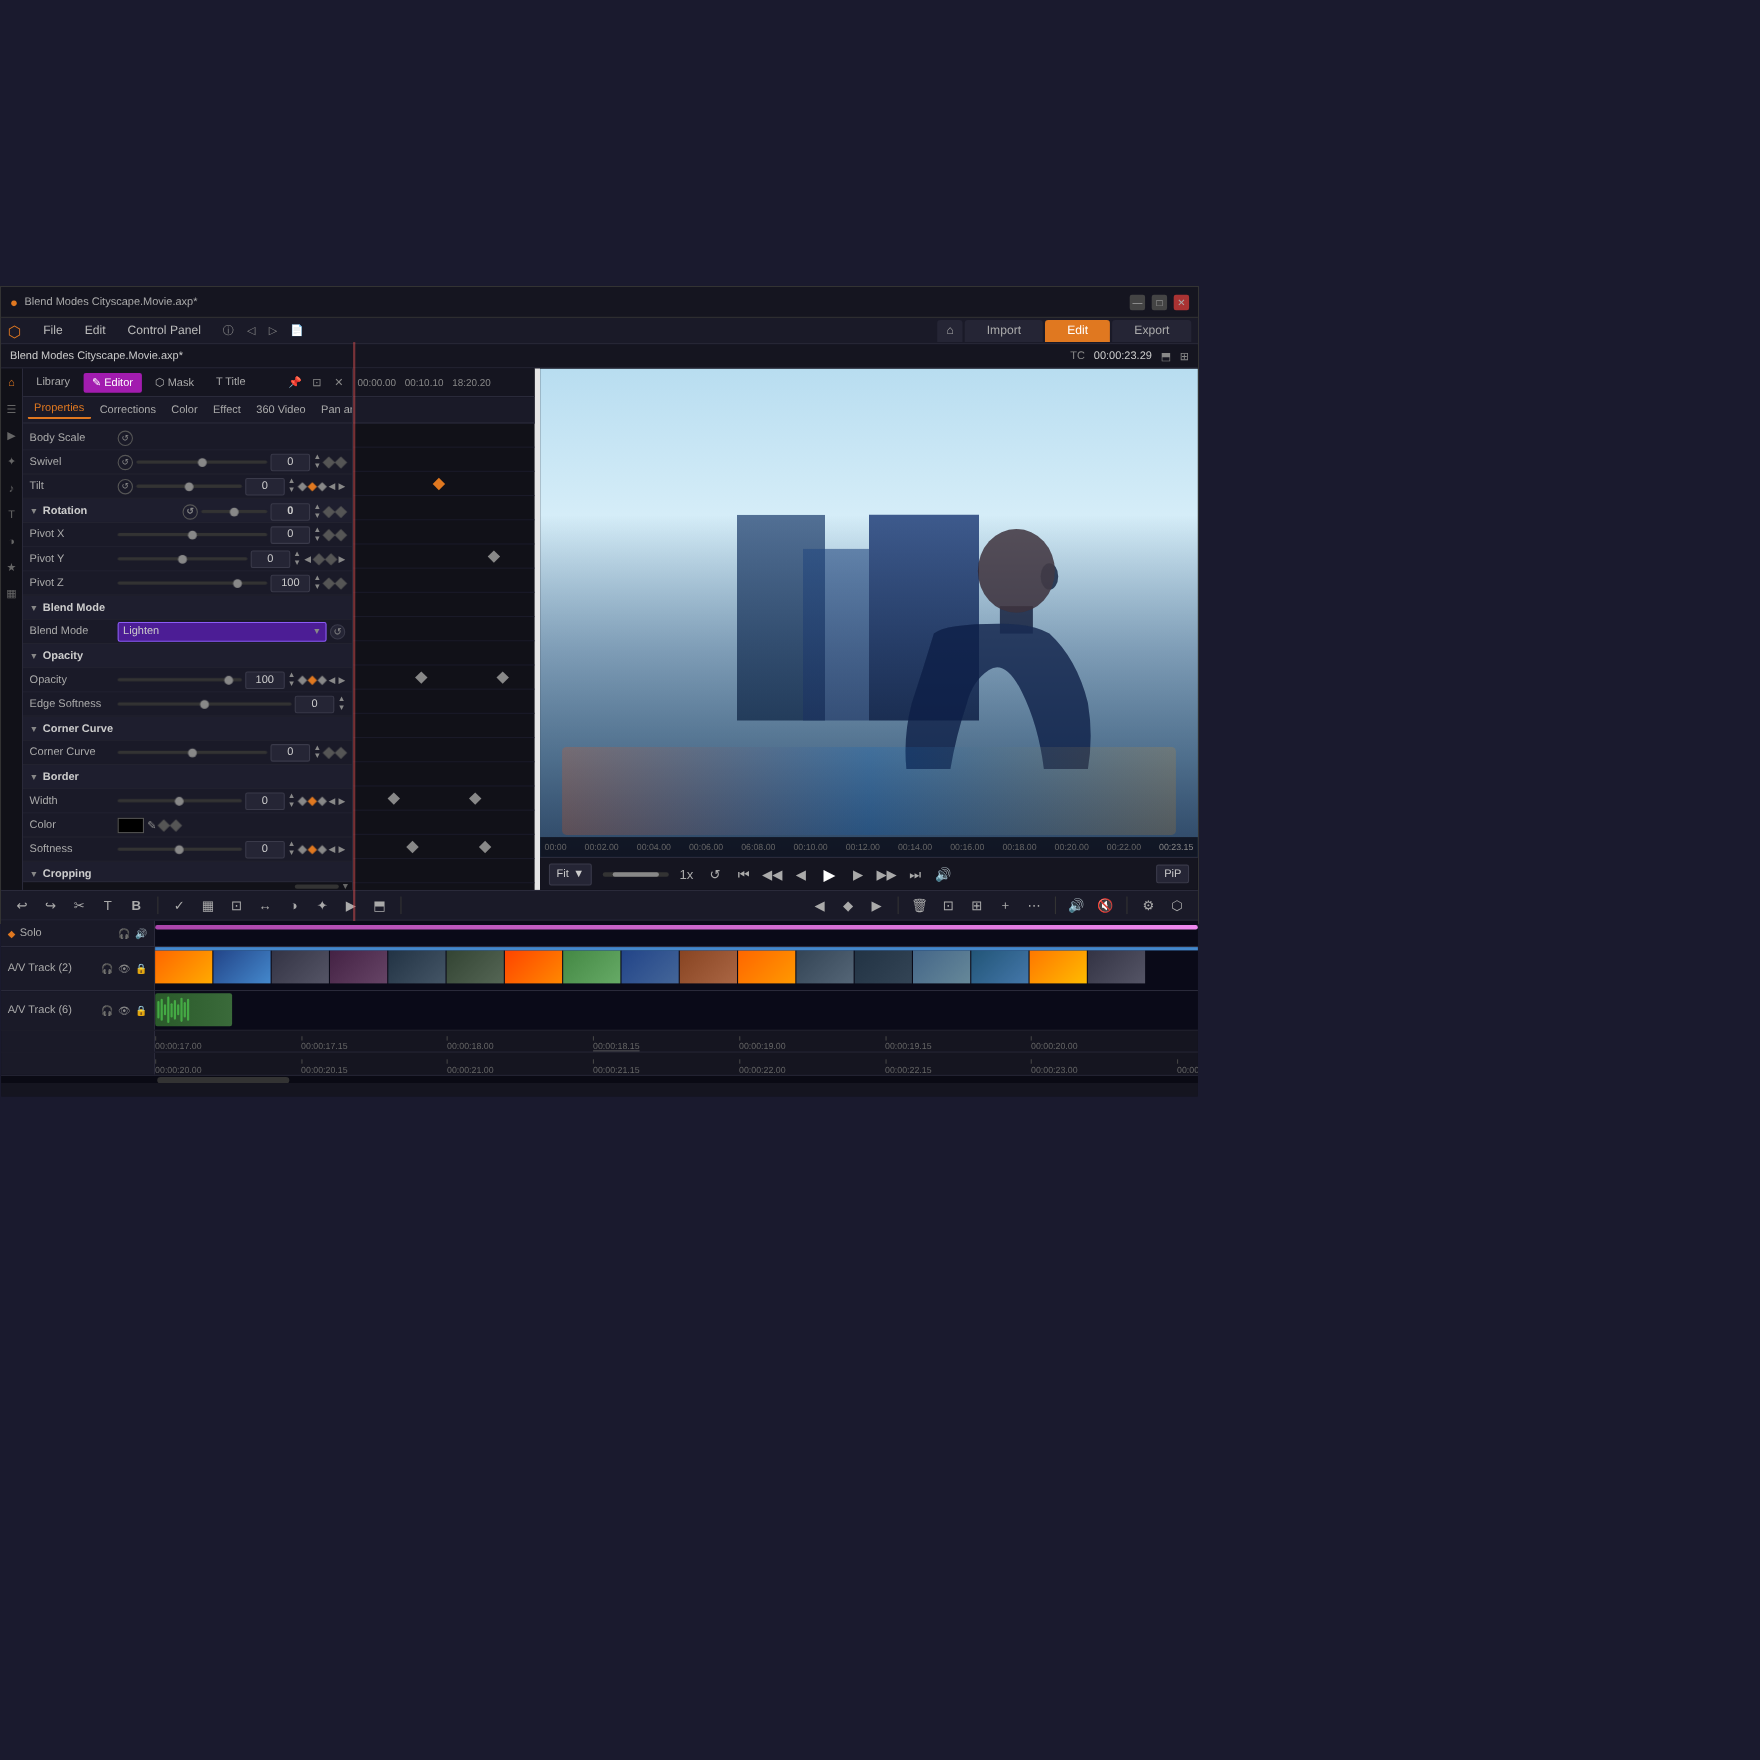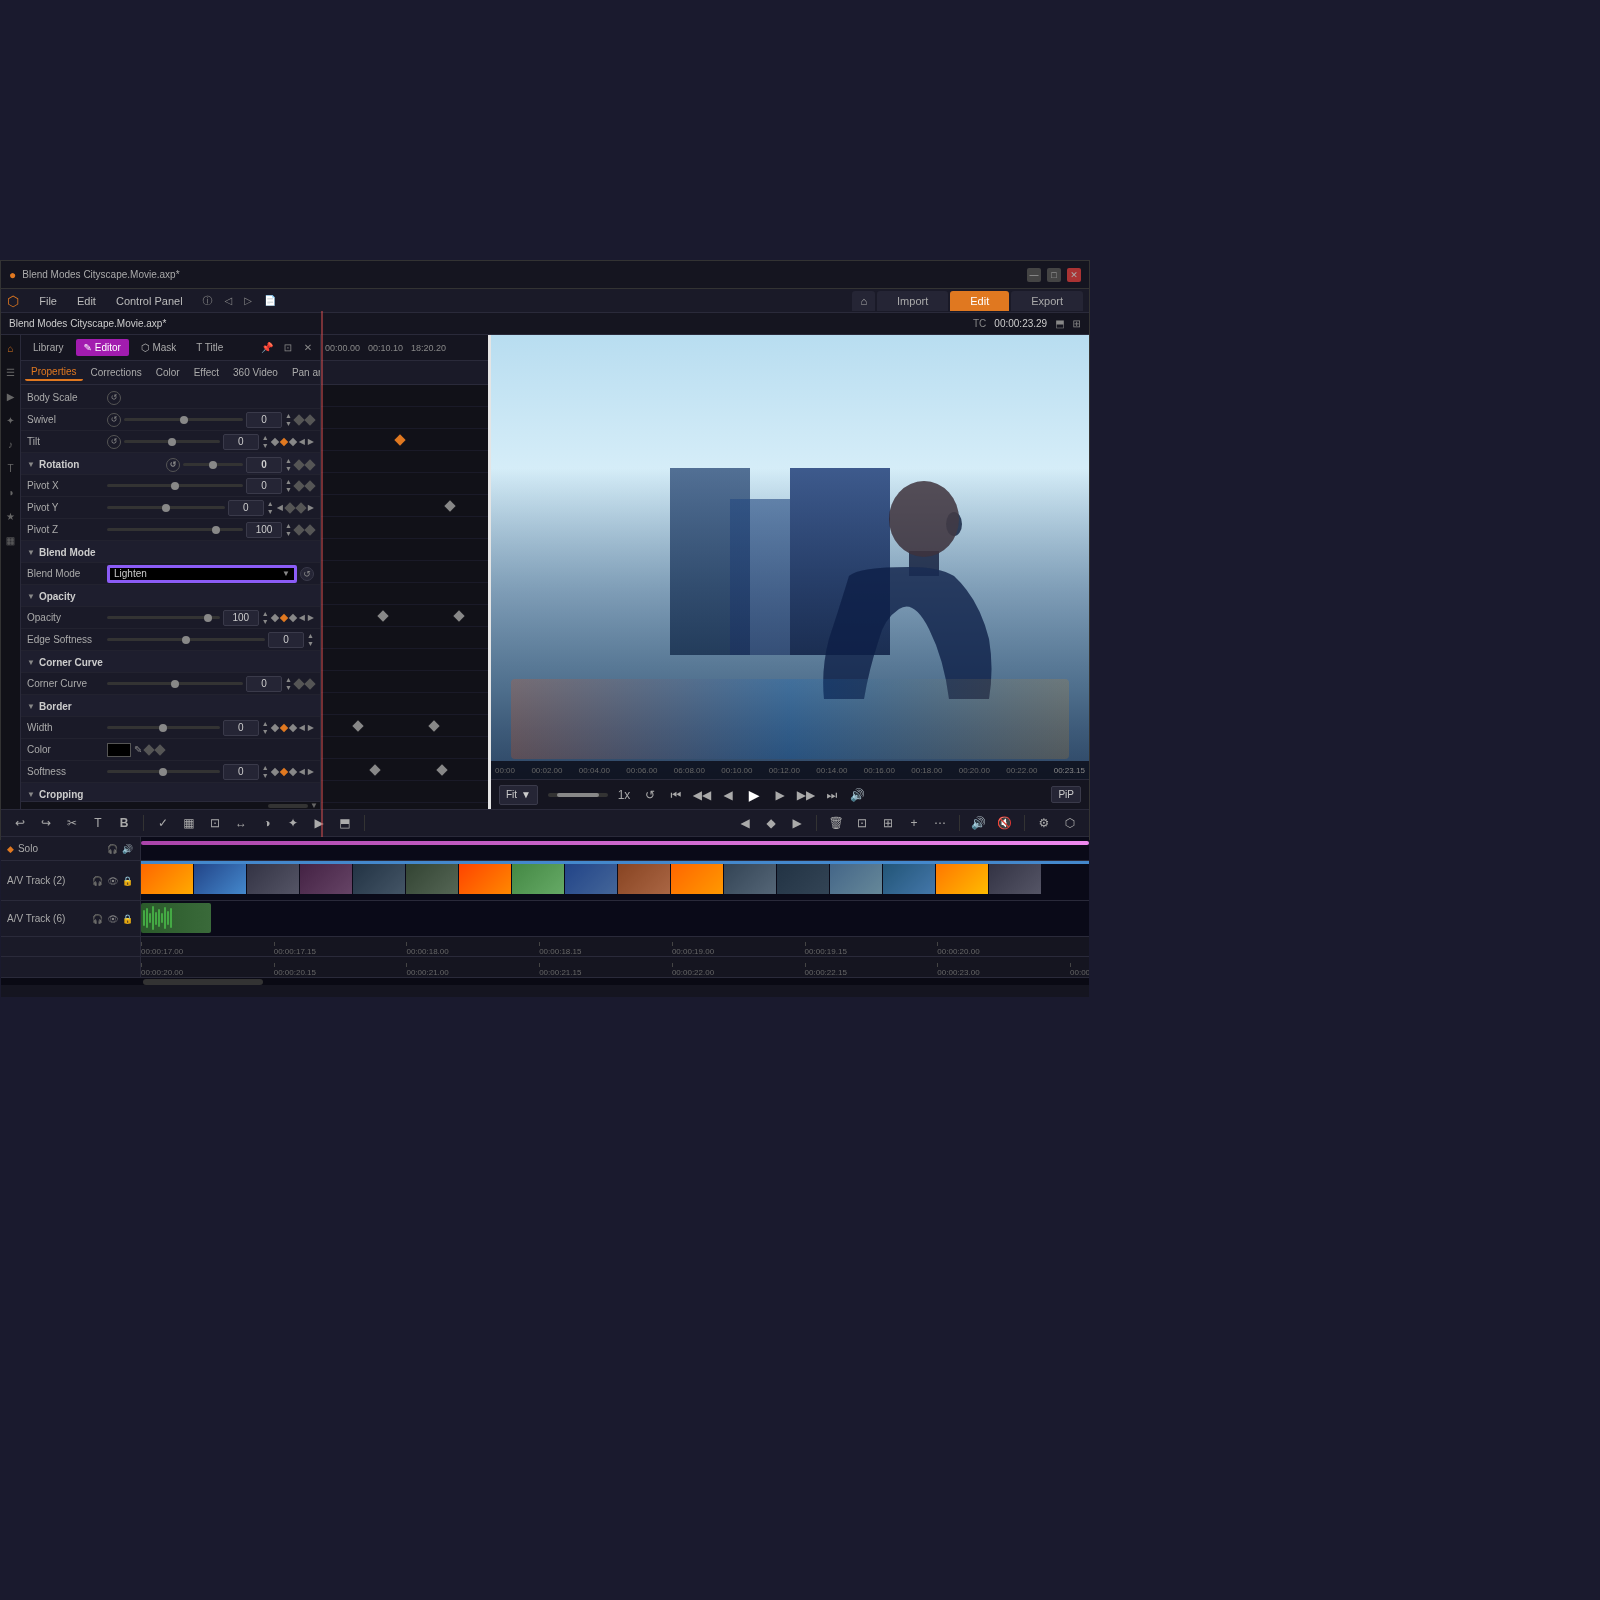--- a/index.html
+++ b/index.html
@@ -274,22 +274,22 @@
       height: 6px;
       background: #888;
       transform: rotate(45deg);
     }
     .kf-dot.active { background: #e07820; }
 
     
     .blend-dropdown {
       flex: 1;
       height: 18px;
-      background: #000000;
-      border: 3px solid #8b5cf6;
+      background: #4c1d95;
+      border: 1px solid #8b5cf6;
       border-radius: 2px;
       font-size: 10px;
       color: #ccc;
       display: flex;
       align-items: center;
       padding: 0 4px;
       cursor: pointer;
     }
     .blend-dropdown-arrow {
       margin-left: auto;
@@ -961,21 +961,21 @@
 
       </div>
 
       <div style="height:8px;background:#111118;border-top:1px solid #2a2a3a;display:flex;align-items:center;padding:0 2px;">
         <div style="width:40px;height:4px;background:#333;border-radius:2px;margin-left:auto;margin-right:2px;"></div>
         <div style="font-size:8px;color:#666;">▼</div>
       </div>
 
     </div>
 
-    <div style="width:170px;background:#111118;border-right:3px solid #e5e5e5;display:flex;flex-direction:column;flex-shrink:0;">
+    <div style="width:170px;background:#111118;border-right:5px solid #e5e5e5;display:flex;flex-direction:column;flex-shrink:0;">
 
       <div style="height:26px;background:#151520;border-bottom:1px solid #2a2a3a;display:flex;align-items:center;padding:0 4px;font-size:9px;color:#888;gap:8px;">
         <span>00:00.00</span>
         <span>00:10.10</span>
         <span>18:20.20</span>
       </div>
 
       <div style="height:24px;background:#1a1a28;border-bottom:1px solid #2a2a3a;"></div>
 
       <div style="flex:1;overflow:hidden;">
@@ -1211,21 +1211,21 @@
         </div>
       </div>
     </div>
 
     <div class="timeline-ruler-row">
       <div class="ruler-spacer"></div>
       <div class="ruler-timeline">
         <span class="ruler-tick" style="left:0%;">00:00:17.00</span>
         <span class="ruler-tick" style="left:14%;">00:00:17.15</span>
         <span class="ruler-tick" style="left:28%;">00:00:18.00</span>
-        <span class="ruler-tick" style="left:42%;">00:00:18.15</span>
+        <span class="ruler-tick" style="left:42%;text-decoration:underline;">00:00:18.15</span>
         <span class="ruler-tick" style="left:56%;">00:00:19.00</span>
         <span class="ruler-tick" style="left:70%;">00:00:19.15</span>
         <span class="ruler-tick" style="left:84%;">00:00:20.00</span>
       </div>
     </div>
 
     <div class="timeline-ruler-row" style="border-bottom:none;">
       <div class="ruler-spacer"></div>
       <div class="ruler-timeline">
         <span class="ruler-tick" style="left:0%;">00:00:20.00</span>

